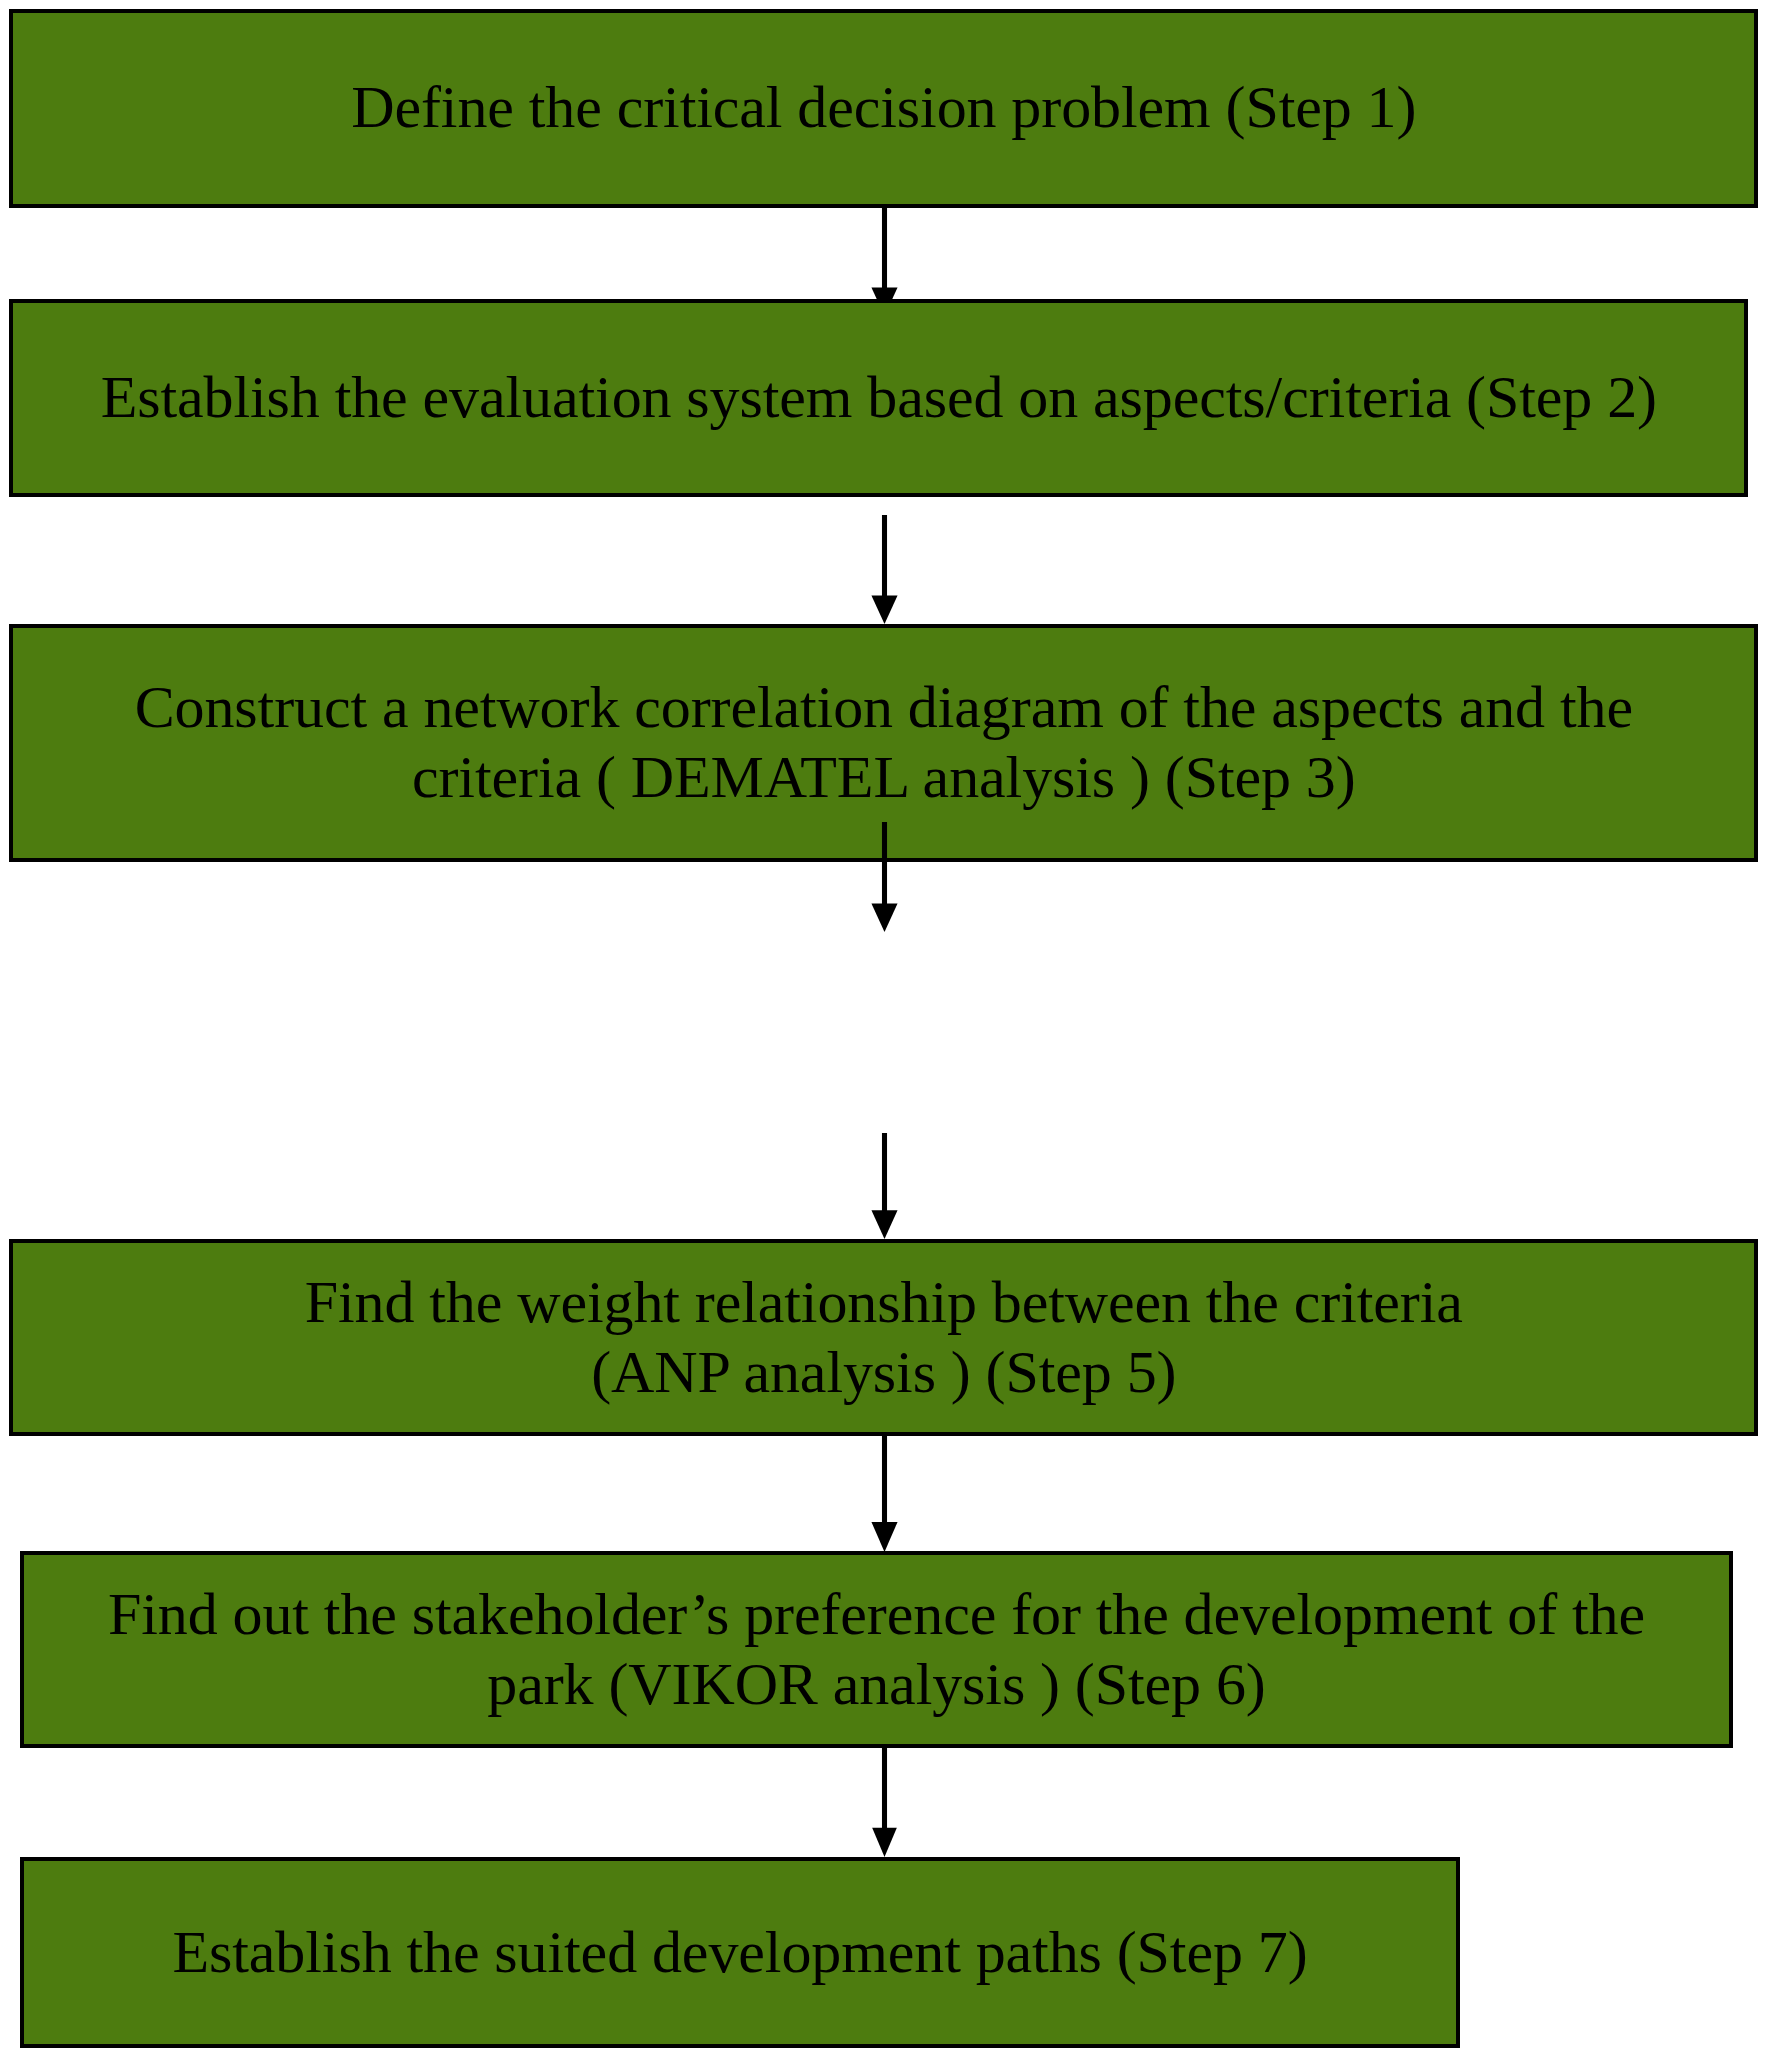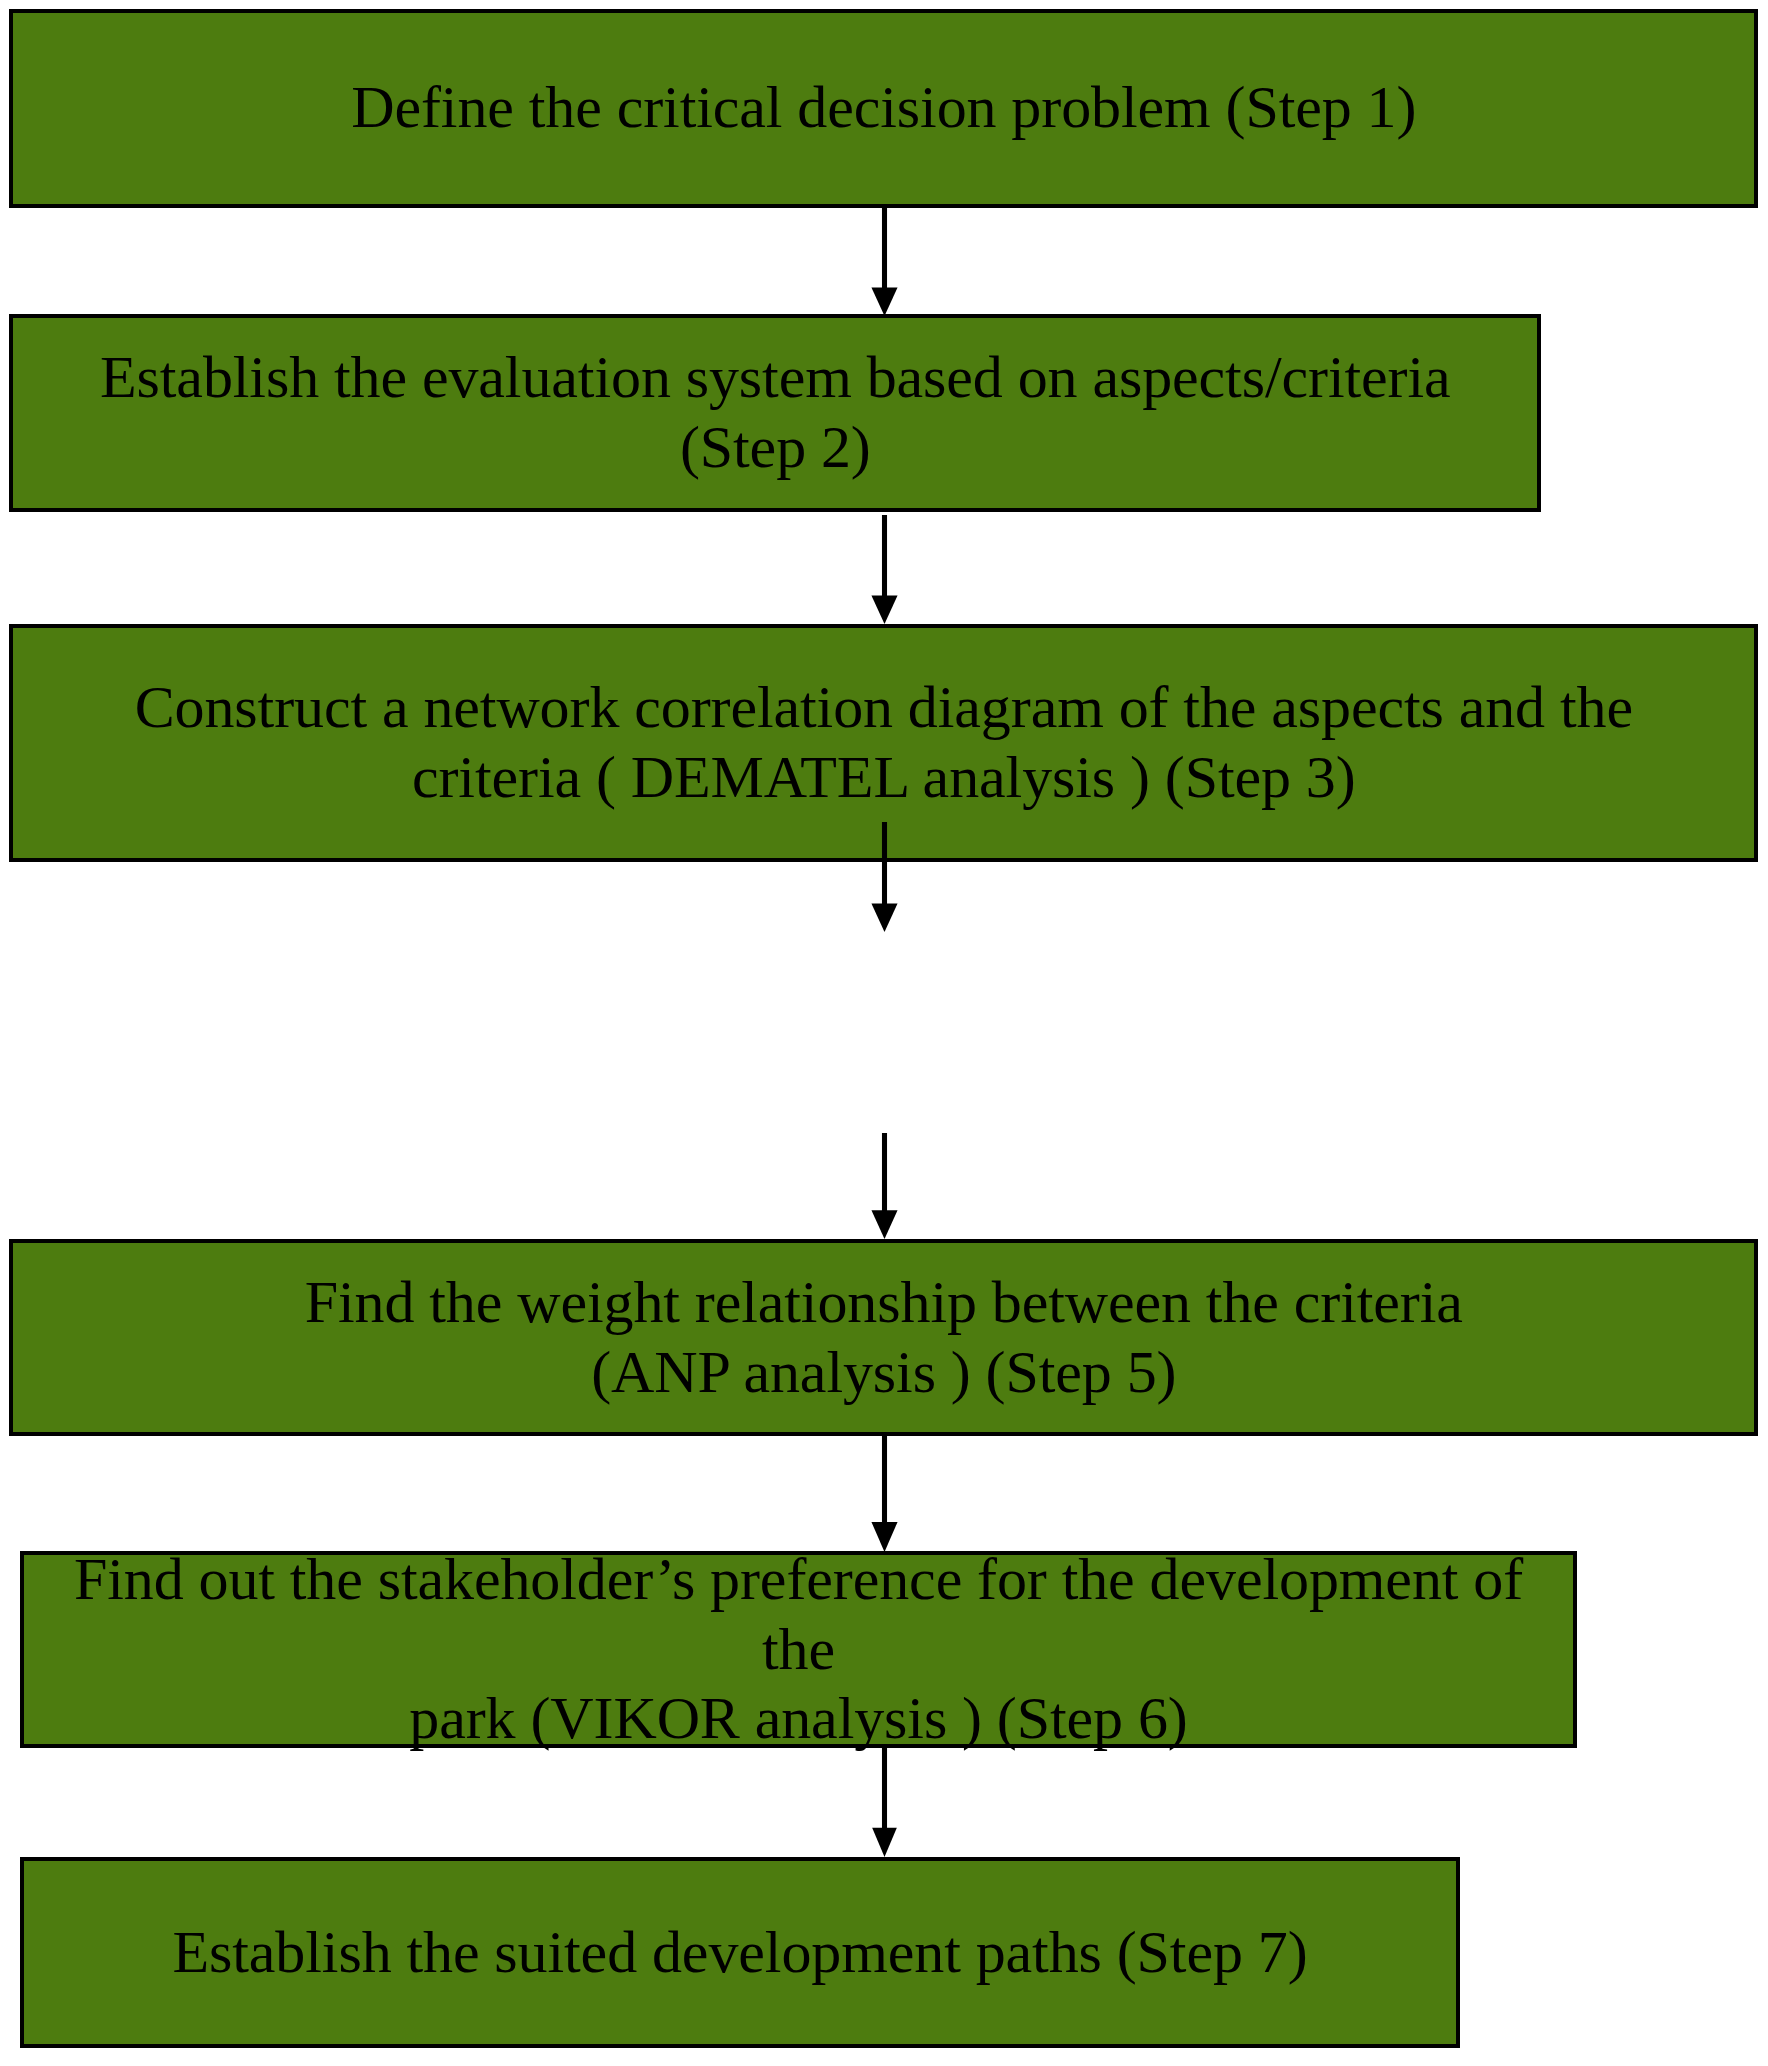--- a/index.html
+++ b/index.html
@@ -53,21 +53,21 @@
     <div class="flow-box-label">Define the critical decision problem (Step 1)</div>
   </div>
 
   <div class="connector" style="left:870px; top:207px; height:109px;">
     <svg viewBox="0 0 40 153" preserveAspectRatio="none">
       <line x1="20" y1="0" x2="20" y2="118" stroke="#000000" stroke-width="7"></line>
       <polygon points="20,153 2,113 38,113" fill="#000000"></polygon>
     </svg>
   </div>
 
-  <div class="flow-box" style="left:9.3px; top:314px; width:1532px; height:198px;">
+  <div class="flow-box" style="left:9.3px; top:299px; width:1739px; height:198px;">
     <div class="flow-box-label">Establish the evaluation system based on aspects/criteria (Step 2)</div>
   </div>
 
   <div class="connector" style="left:870px; top:515px; height:109px;">
     <svg viewBox="0 0 40 153" preserveAspectRatio="none">
       <line x1="20" y1="0" x2="20" y2="118" stroke="#000000" stroke-width="7"></line>
       <polygon points="20,153 2,113 38,113" fill="#000000"></polygon>
     </svg>
   </div>
 
@@ -96,21 +96,21 @@
 (ANP analysis ) (Step 5)</div>
   </div>
 
   <div class="connector" style="left:870px; top:1436px; height:116px;">
     <svg viewBox="0 0 40 162" preserveAspectRatio="none">
       <line x1="20" y1="0" x2="20" y2="124" stroke="#000000" stroke-width="7"></line>
       <polygon points="20,162 2,120 38,120" fill="#000000"></polygon>
     </svg>
   </div>
 
-  <div class="flow-box" style="left:20px; top:1551px; width:1557px; height:197px;">
+  <div class="flow-box" style="left:20px; top:1551px; width:1713px; height:197px;">
     <div class="flow-box-label">Find out the stakeholder’s preference for the development of the
 park (VIKOR analysis ) (Step 6)</div>
   </div>
 
   <div class="connector" style="left:870px; top:1748px; height:109px;">
     <svg viewBox="0 0 40 153" preserveAspectRatio="none">
       <line x1="20" y1="0" x2="20" y2="116" stroke="#000000" stroke-width="7"></line>
       <polygon points="20,153 3,112 37,112" fill="#000000"></polygon>
     </svg>
   </div>

